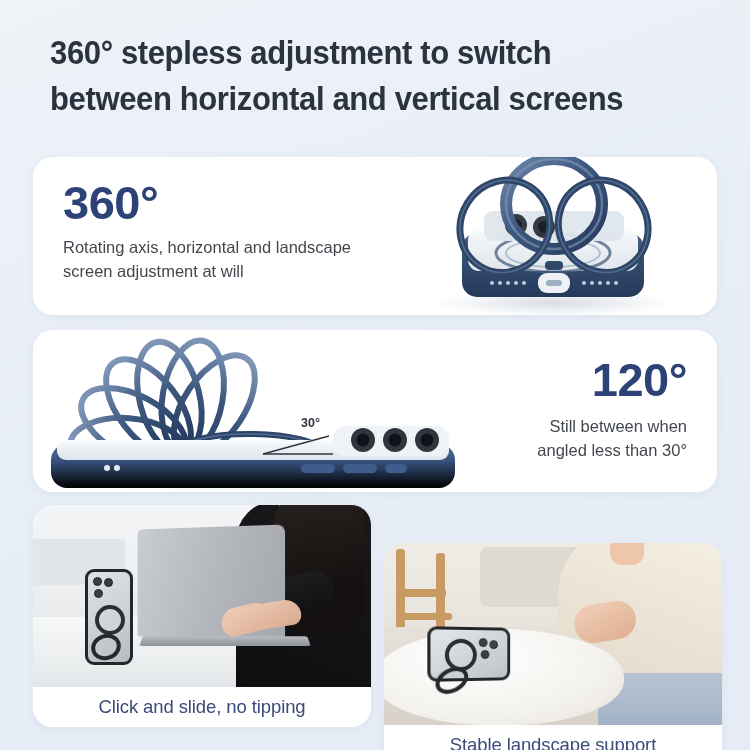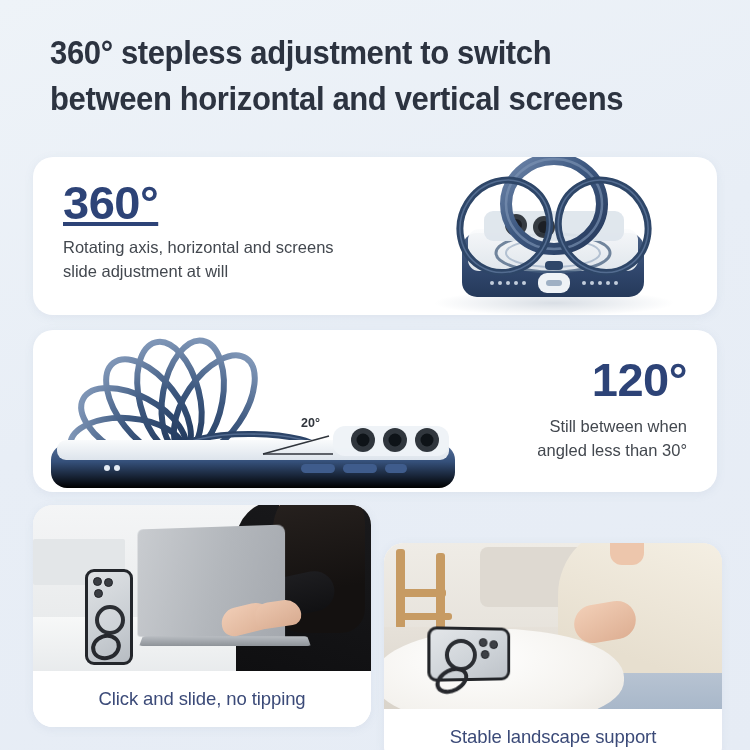--- a/index.html
+++ b/index.html
@@ -56,21 +56,21 @@
     line-height: 1;
   }
   .sub-line {
     color: #43484f;
     font-size: 16.5px;
     line-height: 1.45;
     white-space: nowrap;
   }
 
   .txt-360 { position: absolute; left: 30px; top: 22px; text-align: left; }
-  .txt-360 .big-num { margin-bottom: 10px; text-decoration: underline; }
+  .txt-360 .big-num { margin-bottom: 10px; }
 
   .txt-120 { position: absolute; right: 30px; top: 26px; text-align: right; margin-left: 36px; }
   .txt-120 .big-num { margin-bottom: 12px; }
 
   
   .art360 {
     position: absolute;
     left: 355px; top: 0; width: 329px; height: 158px;
   }
 
@@ -85,21 +85,21 @@
     position: absolute;
     left: 0; top: 0;
     width: 100%;
     height: 182px;
     overflow: hidden;
   }
   .caption-bar {
     position: absolute;
     left: 0; bottom: 0;
     width: 100%;
-    height: 56px;
+    height: 40px;
     background: #ffffff;
     display: flex;
     align-items: center;
     justify-content: center;
   }
   .caption-bar span {
     color: #3b4a78;
     font-size: 18.5px;
     letter-spacing: -0.1px;
   }
@@ -203,22 +203,22 @@
 
 <div class="headline">
   <span class="ln">360° stepless adjustment to switch</span>
   <span class="ln">between horizontal and vertical screens</span>
 </div>
 
 <div class="card" id="card-360">
 
   <div class="txt-360">
     <div class="big-num">360°</div>
-    <div class="sub-line">Rotating axis, horizontal and screens</div>
-    <div class="sub-line">slide adjustment at will</div>
+    <div class="sub-line">Rotating axis, horizontal and landscape</div>
+    <div class="sub-line">screen adjustment at will</div>
   </div>
 
   <div class="art360">
     <svg viewBox="0 0 329 158" width="329" height="158">
       <defs>
         <linearGradient id="caseNavy" x1="0" y1="0" x2="0" y2="1">
           <stop offset="0%" stop-color="#4a6186"></stop>
           <stop offset="55%" stop-color="#31486e"></stop>
           <stop offset="100%" stop-color="#25395a"></stop>
         </linearGradient>
@@ -366,21 +366,21 @@
         </g>
       </g>
 
       <g stroke="#30353c" stroke-width="1.6" fill="none">
         <line x1="230" y1="124" x2="296" y2="106"></line>
         <line x1="230" y1="124" x2="300" y2="124"></line>
       </g>
     </svg>
   </div>
 
-  <div class="angle-label" style="left:268px; top:86px;">20°</div>
+  <div class="angle-label" style="left:268px; top:86px;">30°</div>
 
   <div class="txt-120">
     <div class="big-num">120°</div>
     <div class="sub-line">Still between when</div>
     <div class="sub-line">angled less than 30°</div>
   </div>
 </div>
 
 <div class="card" id="card-photo-left">
   <div class="photo">

